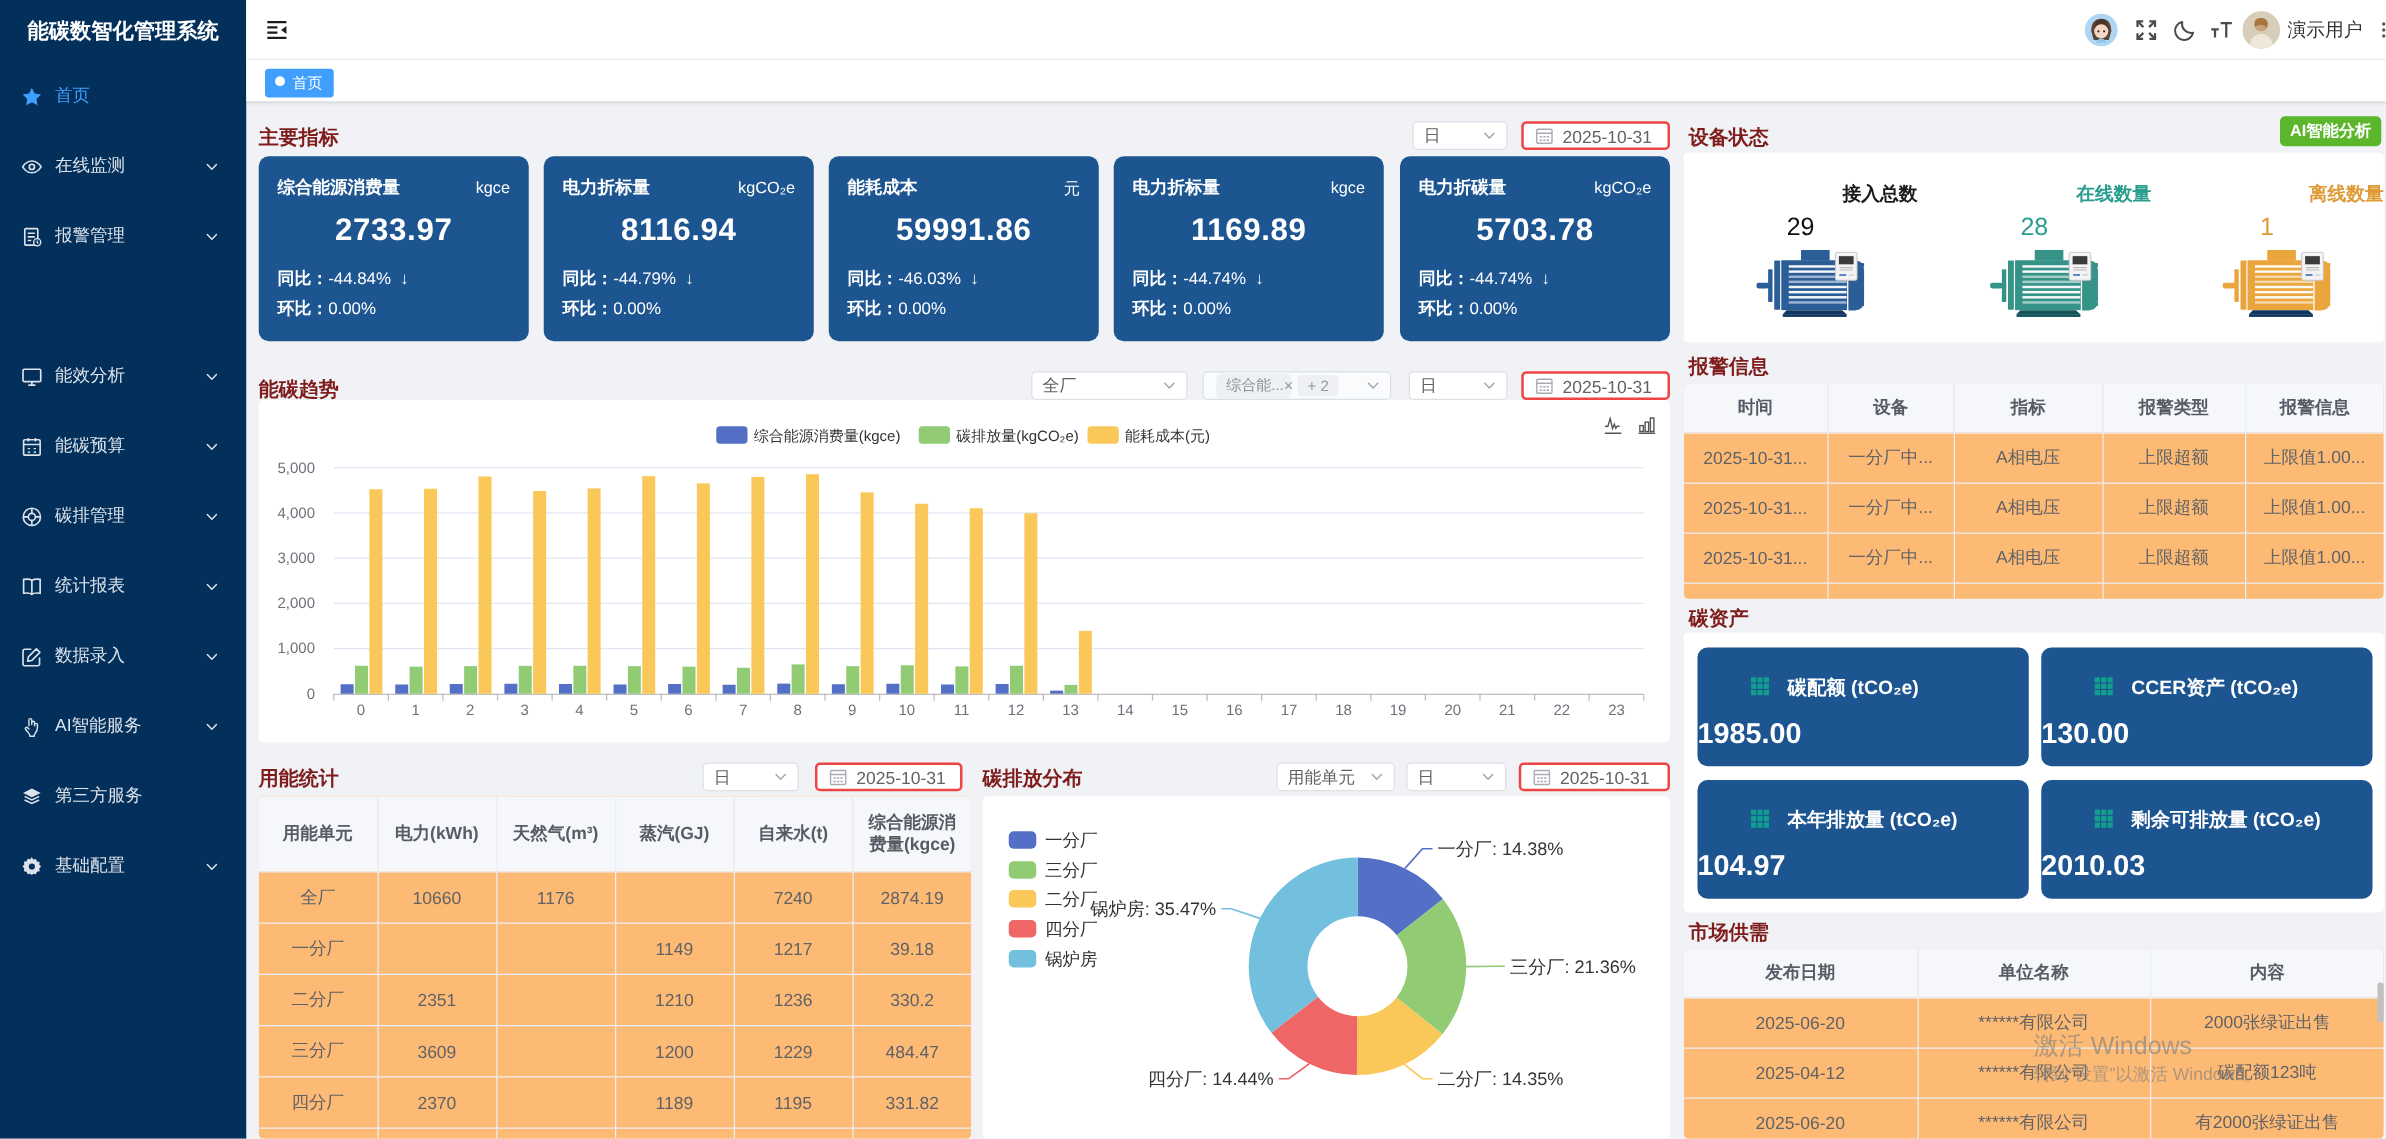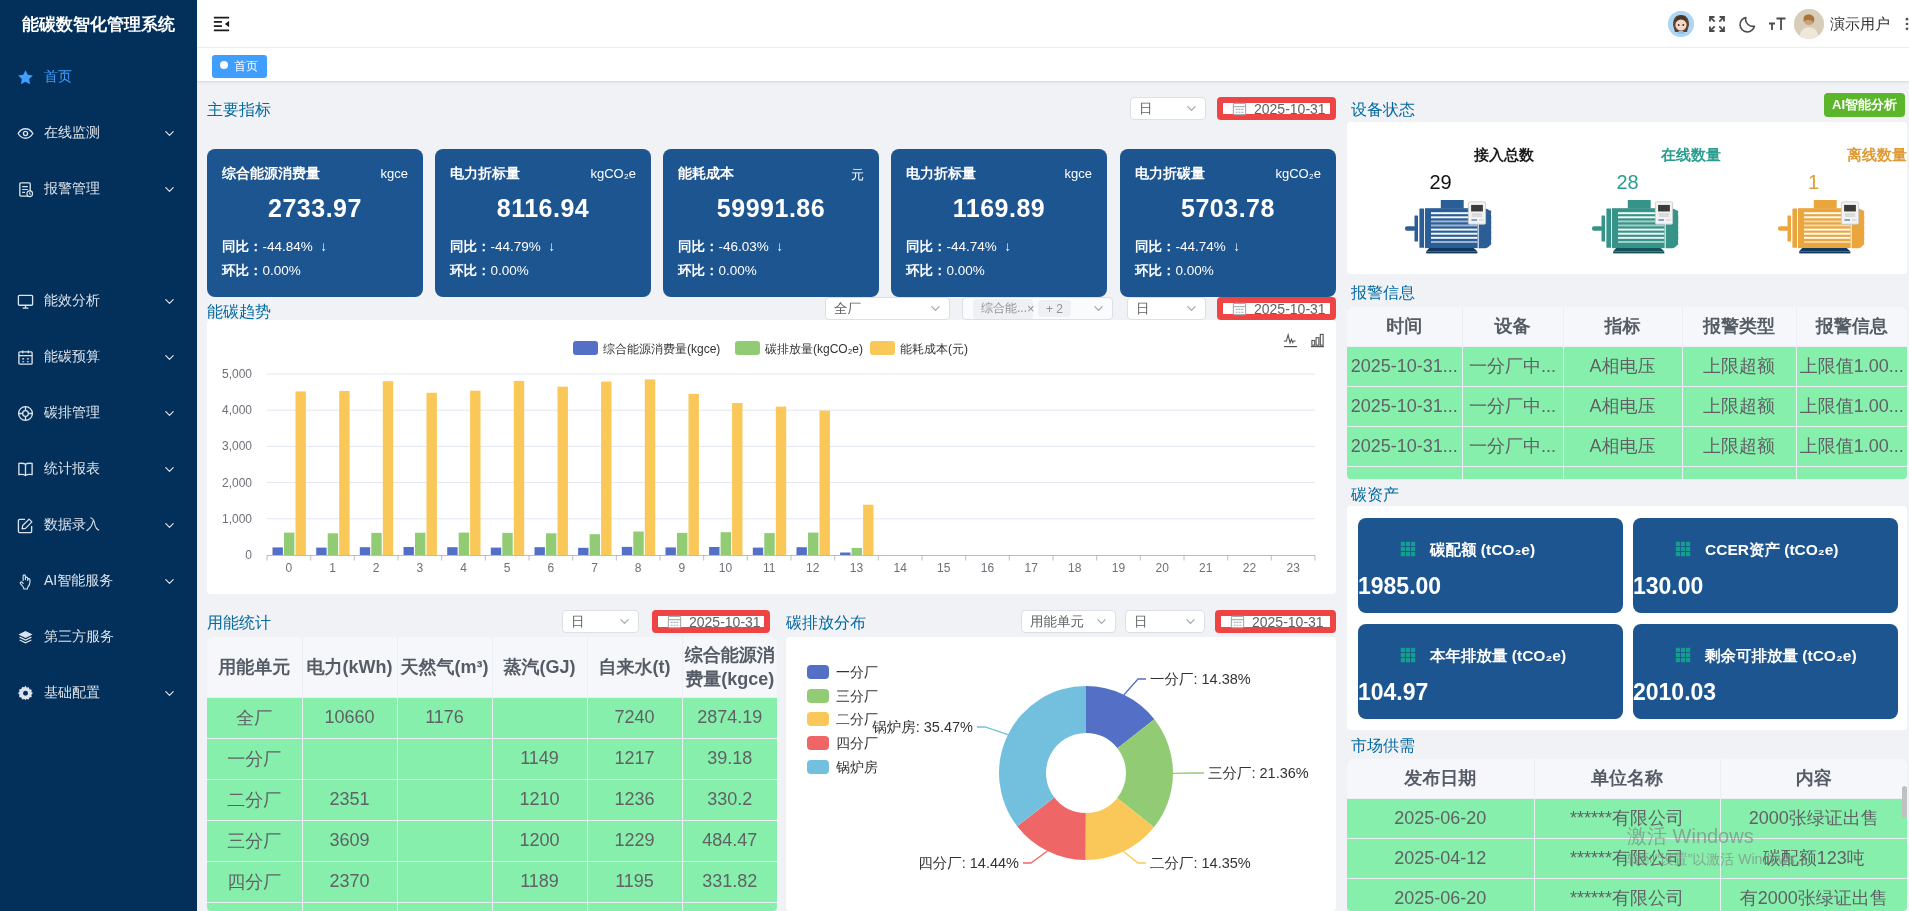--- a/index.html
+++ b/index.html
@@ -23,38 +23,38 @@
 .hicon { position:absolute; top:14px; width:20px; height:20px; color:#4b4b4b; }
 #hav1 { position:absolute; left:1471px; top:11px; width:26px; height:26px; border-radius:50%; background:#a8d4f5; overflow:hidden; }
 #hav2 { position:absolute; left:1597px; top:9px; width:30px; height:30px; border-radius:50%; background:#e8ddc9; overflow:hidden; }
 #huser { position:absolute; left:1633px; top:15px; font-size:15px; color:#303133; }
 
 #tabbar { position:absolute; left:197px; top:48px; width:1712px; height:33px; background:#fff; box-shadow:0 1px 3px rgba(0,0,0,.12); }
 #tab1 { position:absolute; left:15px; top:7px; height:23px; padding:0 9px 0 8px; background:#409eff; color:#fff; font-size:12px; line-height:23px; border-radius:3px; }
 #tab1 .dot { display:inline-block; width:8px; height:8px; background:#fff; border-radius:50%; margin-right:6px; vertical-align:1px; }
 
 
-.sect-title { position:absolute; font-size:16px; font-weight:400; color:#0369a1; }
+.sect-title { position:absolute; font-size:16px; font-weight:700; color:#7f1d1d; }
 .card { position:absolute; background:#fff; border-radius:4px; }
 .sel { position:absolute; height:23px; background:#fff; border:1px solid #dcdfe6; border-radius:4px; font-size:13.5px; color:#606266; display:flex; align-items:center; }
 .sel .txt { margin-left:8px; flex:1; }
 .sel .arr { margin-right:8px; width:11px; height:11px; flex:none; }
-.date { position:absolute; height:23px; background:#fff; border:6px solid #ef4444; border-radius:4px; font-size:14px; color:#606266; display:flex; align-items:center; }
+.date { position:absolute; height:23px; background:#fff; border:2px solid #ef4444; border-radius:4px; font-size:14px; color:#606266; display:flex; align-items:center; }
 .date .cal { width:15px; height:15px; margin-left:9px; margin-right:7px; flex:none; }
 
 
-.kpi { position:absolute; top:125px; width:216px; height:148px; background:#1d5590; border-radius:8px; color:#fff;margin-top:24px; }
+.kpi { position:absolute; top:125px; width:216px; height:148px; background:#1d5590; border-radius:8px; color:#fff; }
 .kpi .t { position:absolute; left:15px; top:16px; font-size:14px; font-weight:700; }
 .kpi .u { position:absolute; right:15px; top:17px; font-size:13px; }
 .kpi .v { position:absolute; left:0; right:0; top:45px; text-align:center; font-size:25px; font-weight:700; letter-spacing:0.5px; }
 .kpi .r1 { position:absolute; left:15px; top:89px; font-size:13.5px; } .kpi b{font-weight:700}
 .kpi .r2 { position:absolute; left:15px; top:113px; font-size:13.5px; }
 
 
-table.tbl { border-collapse:collapse; table-layout:fixed; width:100%; background:#86efac; font-size:18px; color:#606266; }
+table.tbl { border-collapse:collapse; table-layout:fixed; width:100%; background:#fdba74; font-size:14px; color:#606266; }
 table.tbl th { background:#f5f7fa; font-weight:700; color:#555c66; border-bottom:1px solid #ebeef5; border-right:1px solid #ebeef5; }
 table.tbl td { border-bottom:1px solid #ebeef5; border-right:1px solid #ebeef5; text-align:center; }
 table.tbl th { text-align:center; }
 table.tbl tr > *:last-child { border-right:none; }
 
 
 #aibtn { position:absolute; left:1824px; top:93px; width:81px; height:24px; background:#5cb62c; border-radius:4px; color:#fff; font-size:13px; font-weight:700; text-align:center; line-height:24px; }
 .devlabel { position:absolute; top:24px; width:187px; text-align:right; font-size:15px; font-weight:700; }
 .devnum { position:absolute; top:49px; width:187px; text-align:center; font-size:20px; }
 .assetcard { position:absolute; width:265px; height:95px; background:#1d5590; border-radius:8px; color:#fff; }

